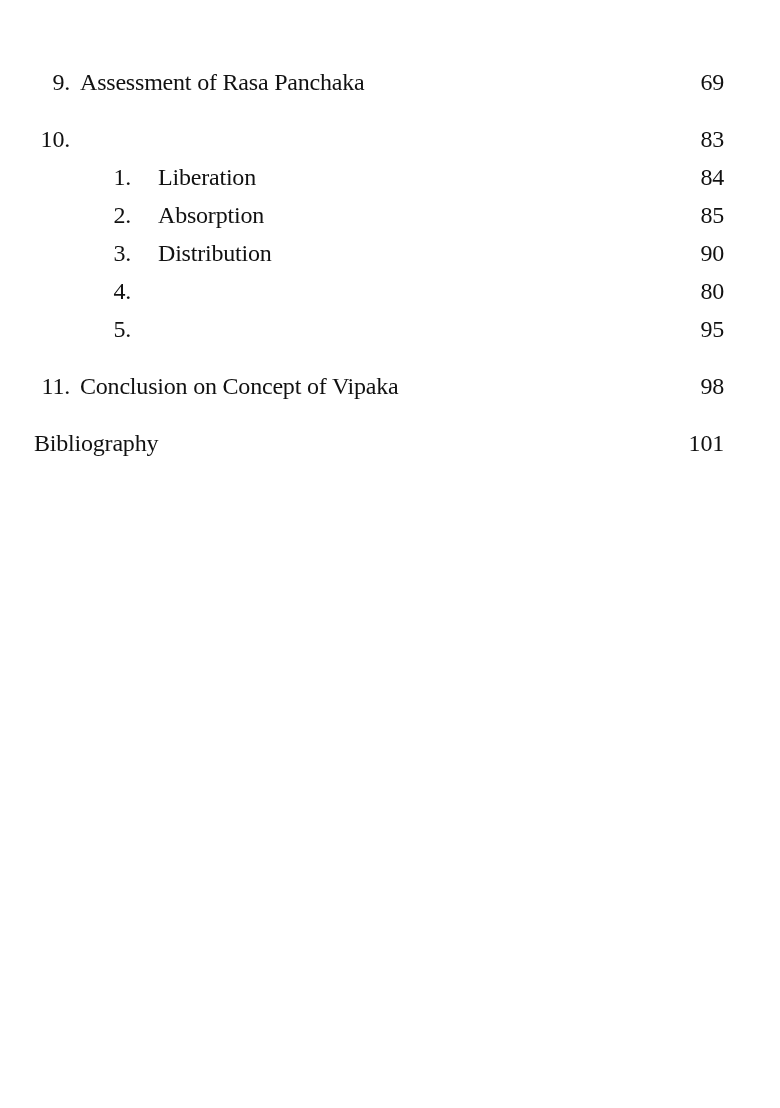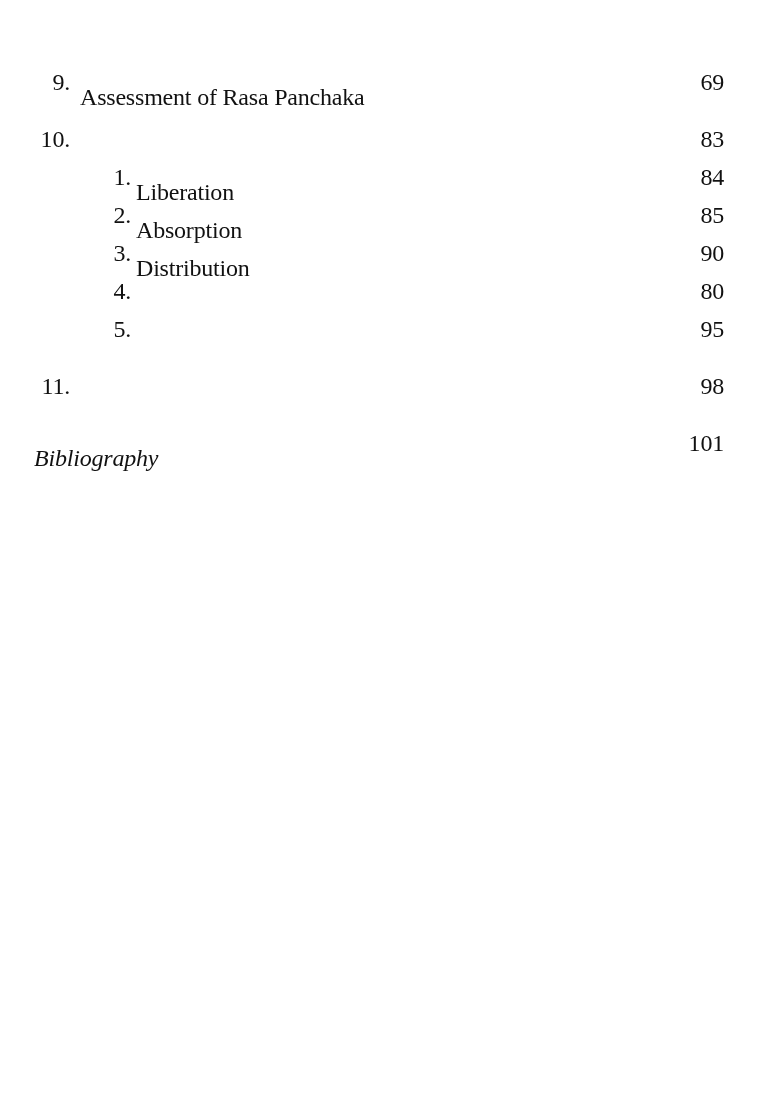--- a/index.html
+++ b/index.html
@@ -7,27 +7,27 @@
       width: 780px; height: 1108px; position: relative; overflow: hidden;
       font-family: "Liberation Serif", "DejaVu Serif", serif;
       color: #111111;
     }
     .toc { position: absolute; left: 0; top: 0; width: 780px; }
     .row {
       position: absolute; left: 0; width: 780px; height: 34px;
       font-size: 24px; line-height: 34px; letter-spacing: -0.2px;
     }
     .num { position: absolute; text-align: right; }
-    .title { position: absolute; white-space: nowrap; margin-top: 15px; }
+    .title { position: absolute; white-space: nowrap; }
     .page { position: absolute; right: 56px; text-align: left; }
     .lvl1 .num { left: 20px; width: 50px; }
     .lvl1 .title { left: 80px; }
     .lvl2 .num { left: 80px; width: 51px; }
-    .lvl2 .title { left: 136px; }
-    .plain .title { left: 34px; font-style: italic; }
+    .lvl2 .title { left: 158px; }
+    .plain .title { left: 34px; }
   </style>
 </head>
 <body>
 
 <div class="toc">
 
   <div class="row lvl1" style="top:65px">
     <span class="num">9.</span>
     <span class="title">Assessment of Rasa Panchaka</span>
     <span class="page">69</span>
@@ -61,20 +61,21 @@
     <span class="page">80</span>
   </div>
 
   <div class="row lvl2" style="top:312px">
     <span class="num">5.</span>
     <span class="page">95</span>
   </div>
 
   <div class="row lvl1" style="top:369px">
     <span class="num">11.</span>
+    <span class="title">Conclusion on Concept of Vipaka</span>
     <span class="page">98</span>
   </div>
 
   <div class="row plain" style="top:426px">
     <span class="title">Bibliography</span>
     <span class="page">101</span>
   </div>
 
 </div>
 

